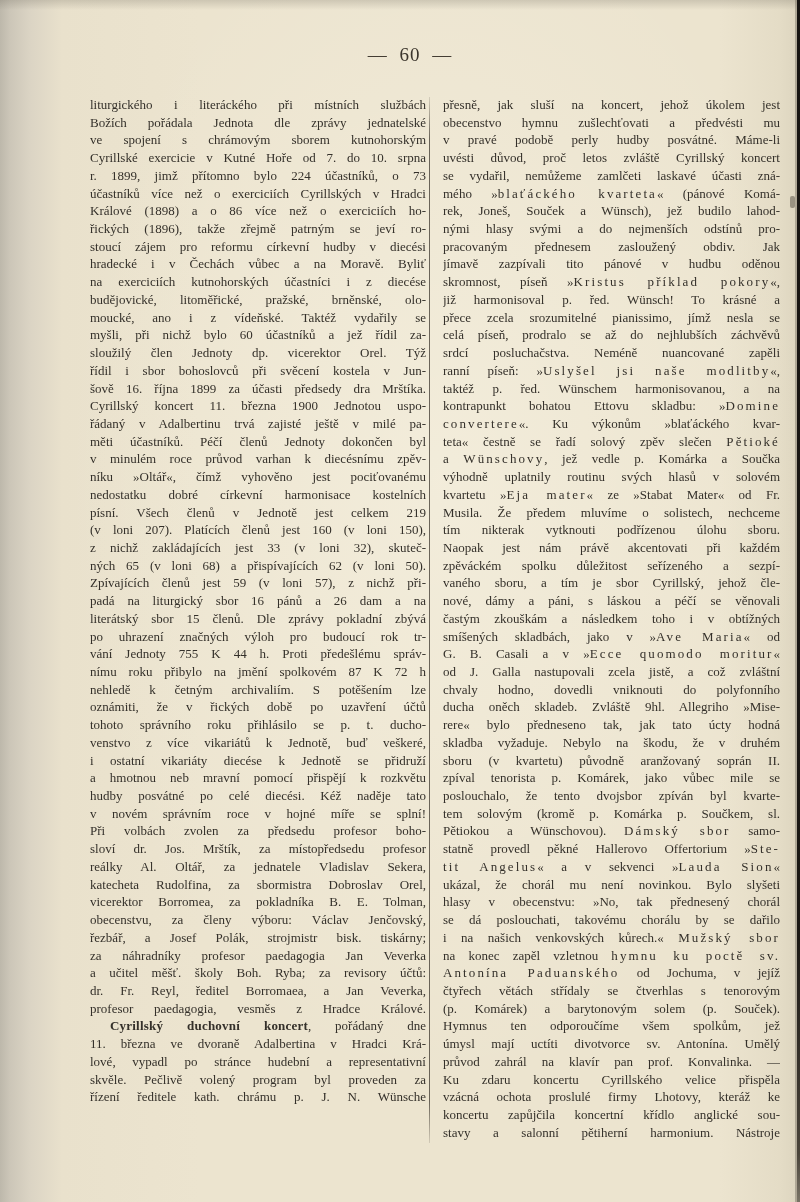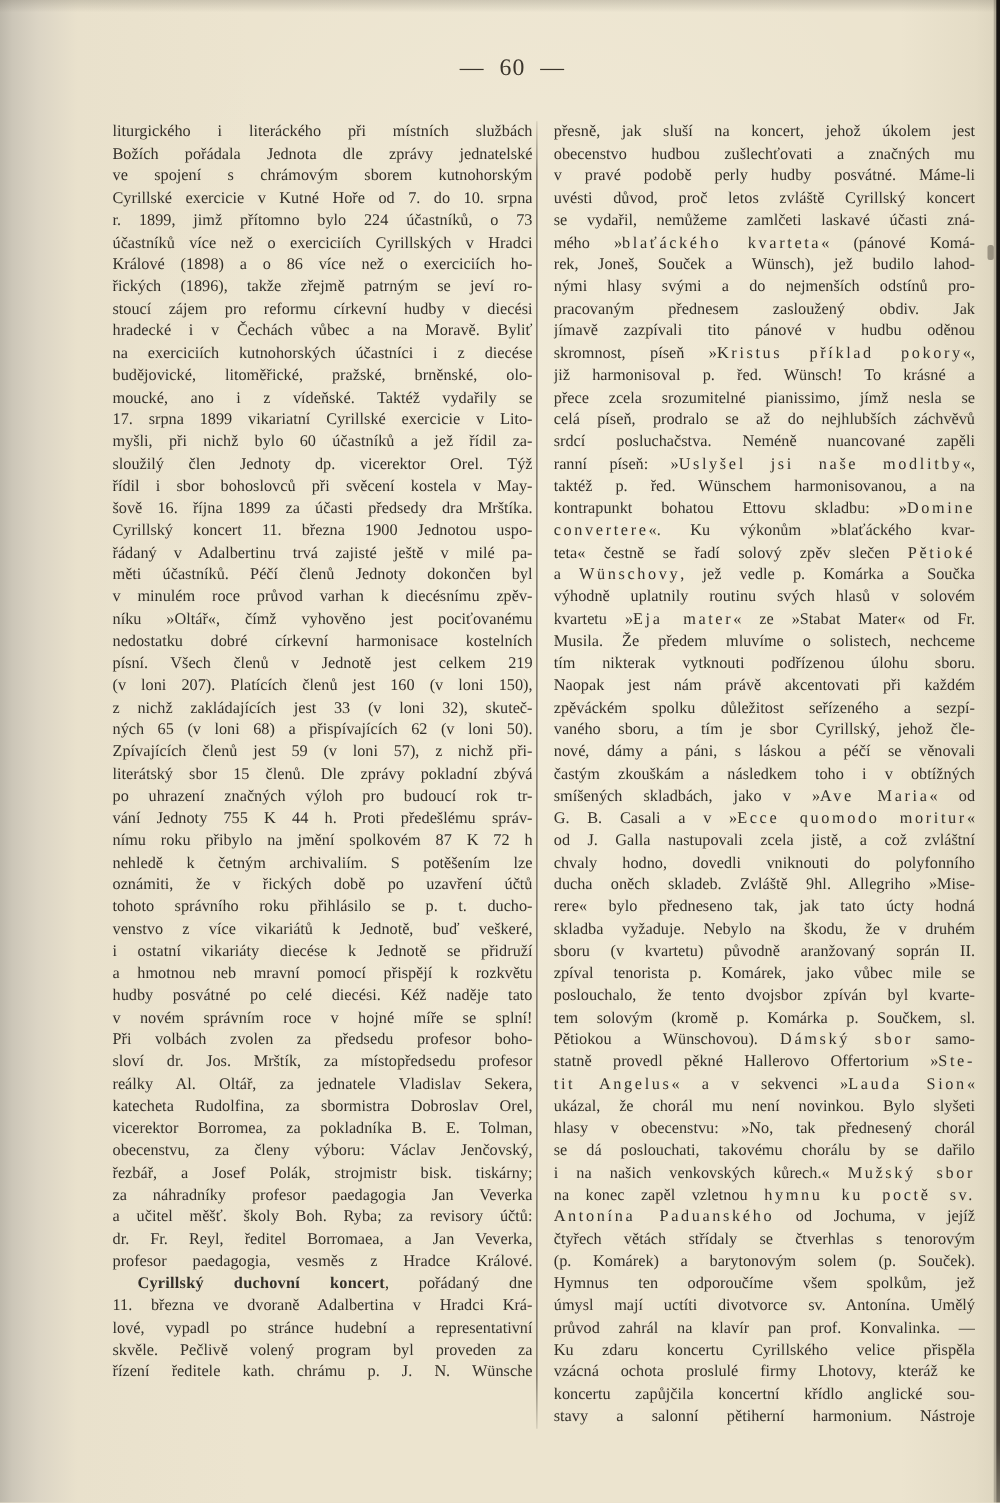--- a/index.html
+++ b/index.html
@@ -80,36 +80,36 @@
         <div class="line">Cyrillské exercicie v Kutné Hoře od 7. do 10. srpna</div>
         <div class="line">r. 1899, jimž přítomno bylo 224 účastníků, o 73</div>
         <div class="line">účastníků více než o exerciciích Cyrillských v Hradci</div>
         <div class="line">Králové (1898) a o 86 více než o exerciciích ho-</div>
         <div class="line">řických (1896), takže zřejmě patrným se jeví ro-</div>
         <div class="line">stoucí zájem pro reformu církevní hudby v diecési</div>
         <div class="line">hradecké i v Čechách vůbec a na Moravě. Byliť</div>
         <div class="line">na exerciciích kutnohorských účastníci i z diecése</div>
         <div class="line">budějovické, litoměřické, pražské, brněnské, olo-</div>
         <div class="line">moucké, ano i z vídeňské. Taktéž vydařily se</div>
-        <div class="line">17. srpna 1899 vikariatní Cyrillské exercicie v Lito-</div>
         <div class="line">myšli, při nichž bylo 60 účastníků a jež řídil za-</div>
         <div class="line">sloužilý člen Jednoty dp. vicerektor Orel. Týž</div>
-        <div class="line">řídil i sbor bohoslovců při svěcení kostela v May-</div>
+        <div class="line">řídil i sbor bohoslovců při svěcení kostela v Jun-</div>
         <div class="line">šově 16. října 1899 za účasti předsedy dra Mrštíka.</div>
         <div class="line">Cyrillský koncert 11. března 1900 Jednotou uspo-</div>
         <div class="line">řádaný v Adalbertinu trvá zajisté ještě v milé pa-</div>
         <div class="line">měti účastníků. Péčí členů Jednoty dokončen byl</div>
         <div class="line">v minulém roce průvod varhan k diecésnímu zpěv-</div>
         <div class="line">níku »Oltář«, čímž vyhověno jest pociťovanému</div>
         <div class="line">nedostatku dobré církevní harmonisace kostelních</div>
         <div class="line">písní. Všech členů v Jednotě jest celkem 219</div>
         <div class="line">(v loni 207). Platících členů jest 160 (v loni 150),</div>
         <div class="line">z nichž zakládajících jest 33 (v loni 32), skuteč-</div>
         <div class="line">ných 65 (v loni 68) a přispívajících 62 (v loni 50).</div>
         <div class="line">Zpívajících členů jest 59 (v loni 57), z nichž při-</div>
+        <div class="line">padá na liturgický sbor 16 pánů a 26 dam a na</div>
         <div class="line">literátský sbor 15 členů. Dle zprávy pokladní zbývá</div>
         <div class="line">po uhrazení značných výloh pro budoucí rok tr-</div>
         <div class="line">vání Jednoty 755 K 44 h. Proti předešlému správ-</div>
         <div class="line">nímu roku přibylo na jmění spolkovém 87 K 72 h</div>
         <div class="line">nehledě k četným archivaliím. S potěšením lze</div>
         <div class="line">oznámiti, že v řických době po uzavření účtů</div>
         <div class="line">tohoto správního roku přihlásilo se p. t. ducho-</div>
         <div class="line">venstvo z více vikariátů k Jednotě, buď veškeré,</div>
         <div class="line">i ostatní vikariáty diecése k Jednotě se přidruží</div>
         <div class="line">a hmotnou neb mravní pomocí přispějí k rozkvětu</div>
@@ -127,21 +127,21 @@
         <div class="line">dr. Fr. Reyl, ředitel Borromaea, a Jan Veverka,</div>
         <div class="line">profesor paedagogia, vesměs z Hradce Králové.</div>
         <div class="line indent"><span class="b">Cyrillský duchovní koncert</span>, pořádaný dne</div>
         <div class="line">11. března ve dvoraně Adalbertina v Hradci Krá-</div>
         <div class="line">lové, vypadl po stránce hudební a representativní</div>
         <div class="line">skvěle. Pečlivě volený program byl proveden za</div>
         <div class="line">řízení ředitele kath. chrámu p. J. N. Wünsche</div>
       </div>
     <div class="col col-right">
         <div class="line">přesně, jak sluší na koncert, jehož úkolem jest</div>
-        <div class="line">obecenstvo hudbou zušlechťovati a značných mu</div>
+        <div class="line">obecenstvo hymnu zušlechťovati a předvésti mu</div>
         <div class="line">v pravé podobě perly hudby posvátné. Máme-li</div>
         <div class="line">uvésti důvod, proč letos zvláště Cyrillský koncert</div>
         <div class="line">se vydařil, nemůžeme zamlčeti laskavé účasti zná-</div>
         <div class="line">mého »<span class="ls">blaťáckého kvarteta</span>« (pánové Komá-</div>
         <div class="line">rek, Joneš, Souček a Wünsch), jež budilo lahod-</div>
         <div class="line">nými hlasy svými a do nejmenších odstínů pro-</div>
         <div class="line">pracovaným přednesem zasloužený obdiv. Jak</div>
         <div class="line">jímavě zazpívali tito pánové v hudbu oděnou</div>
         <div class="line">skromnost, píseň »<span class="ls">Kristus příklad pokory</span>«,</div>
         <div class="line">již harmonisoval p. řed. Wünsch! To krásné a</div>

